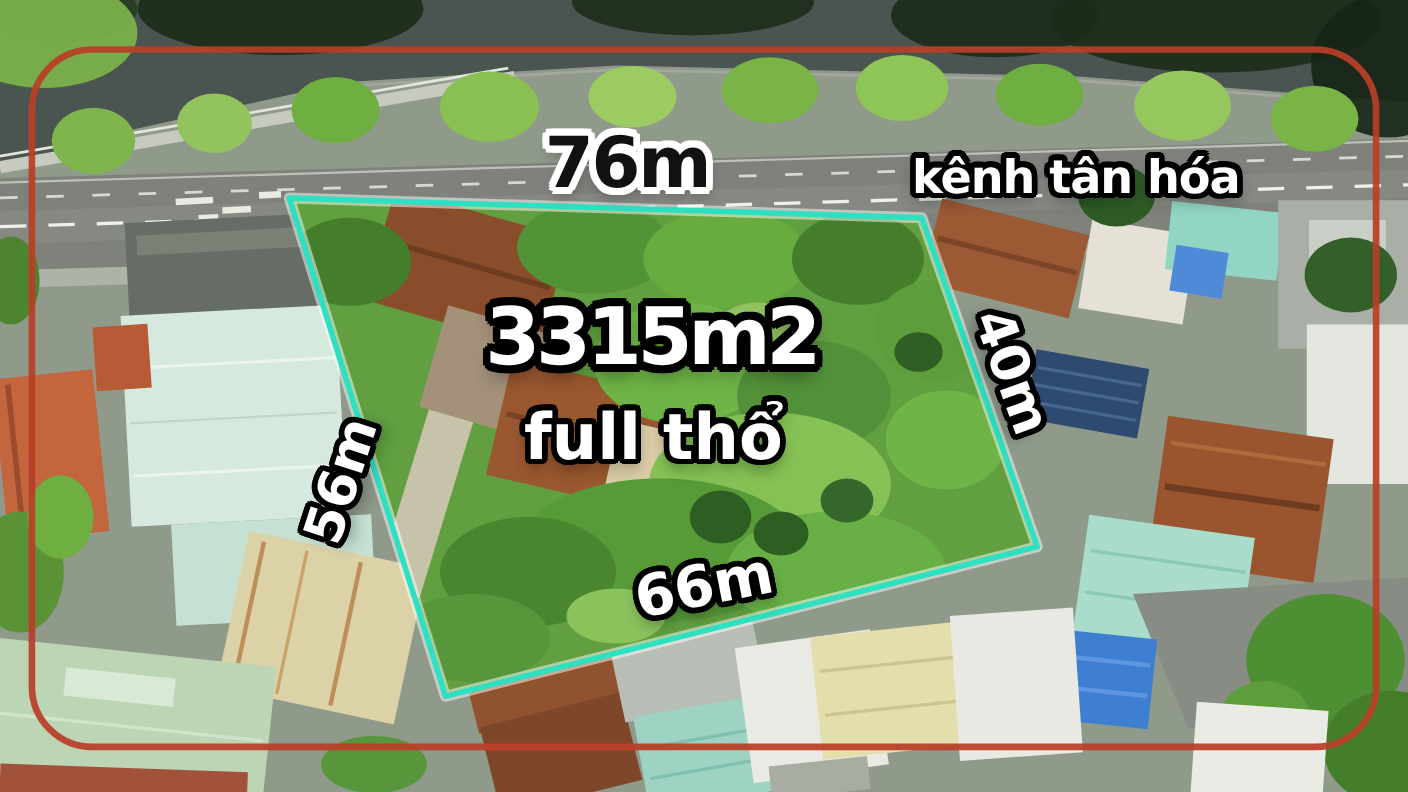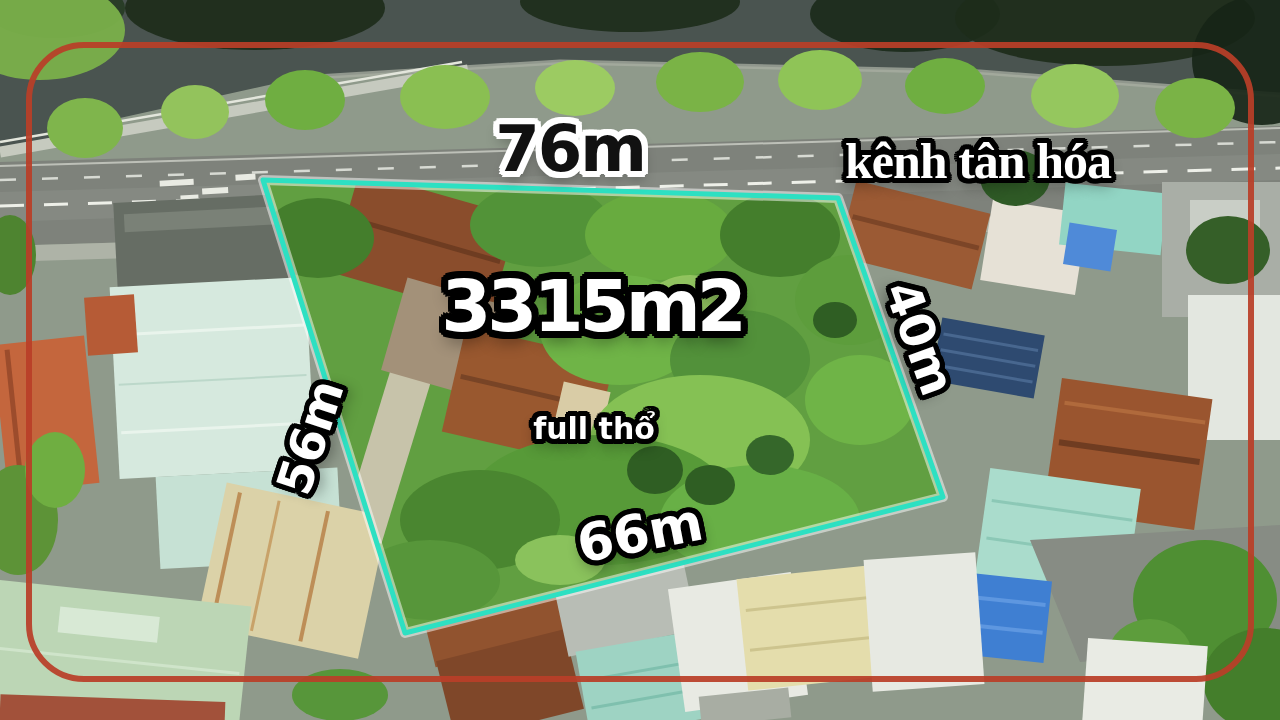--- a/index.html
+++ b/index.html
@@ -35,23 +35,23 @@
   .stroke-w{ 
     color:#111;
     text-shadow:
       6px 0 0 #fff,-6px 0 0 #fff,0 6px 0 #fff,0 -6px 0 #fff,
       4px 4px 0 #fff,-4px 4px 0 #fff,4px -4px 0 #fff,-4px -4px 0 #fff,
       6px 3px 0 #fff,6px -3px 0 #fff,-6px 3px 0 #fff,-6px -3px 0 #fff,
       3px 6px 0 #fff,-3px 6px 0 #fff,3px -6px 0 #fff,-3px -6px 0 #fff,
       0 8px 14px rgba(0,0,0,.4);
   }
   #lbl-top   {left:570px;top:149px;font-size:64px;letter-spacing:-2px;transform:translate(-50%,-50%);}
-  #lbl-canal {left:978px;top:161px;font-size:50px;letter-spacing:-1px;transform:translate(-50%,-50%);font-family:Liberation Serif, serif;}
+  #lbl-canal {left:978px;top:161px;font-size:42px;letter-spacing:-1px;transform:translate(-50%,-50%);}
   #lbl-area  {left:592px;top:306px;font-size:72px;letter-spacing:-4px;transform:translate(-50%,-50%);}
-  #lbl-status{left:594px;top:397px;font-size:30px;transform:translate(-50%,-50%);margin-top:32px;}
+  #lbl-status{left:594px;top:397px;font-size:58px;transform:translate(-50%,-50%);}
   #lbl-left  {left:310px;top:437px;font-size:48px;transform:translate(-50%,-50%) rotate(-72deg);}
   #lbl-right {left:920px;top:338px;font-size:48px;transform:translate(-50%,-50%) rotate(70deg);}
   #lbl-bottom{left:640px;top:533px;font-size:52px;transform:translate(-50%,-50%) rotate(-11deg);}
   
   #frame{
     position:absolute;left:26px;top:42px;width:1228px;height:640px;
     border:6px solid rgba(185,62,40,.93);border-radius:58px;
     box-sizing:border-box;z-index:30;pointer-events:none;
   }
 </style>

